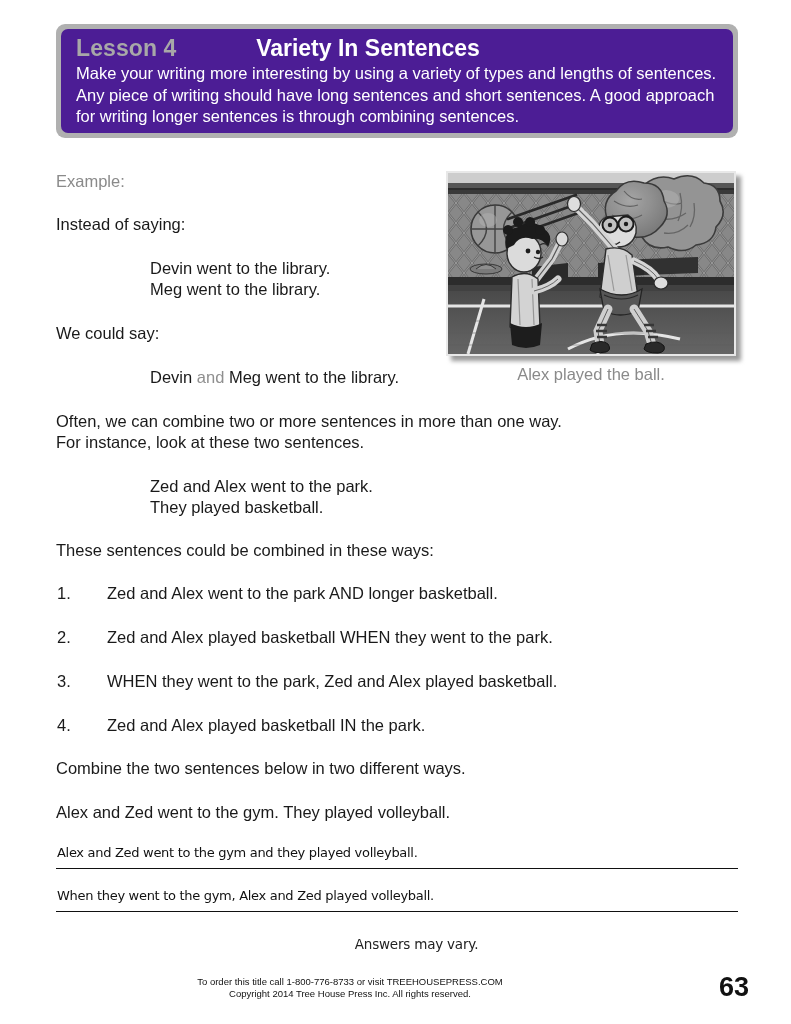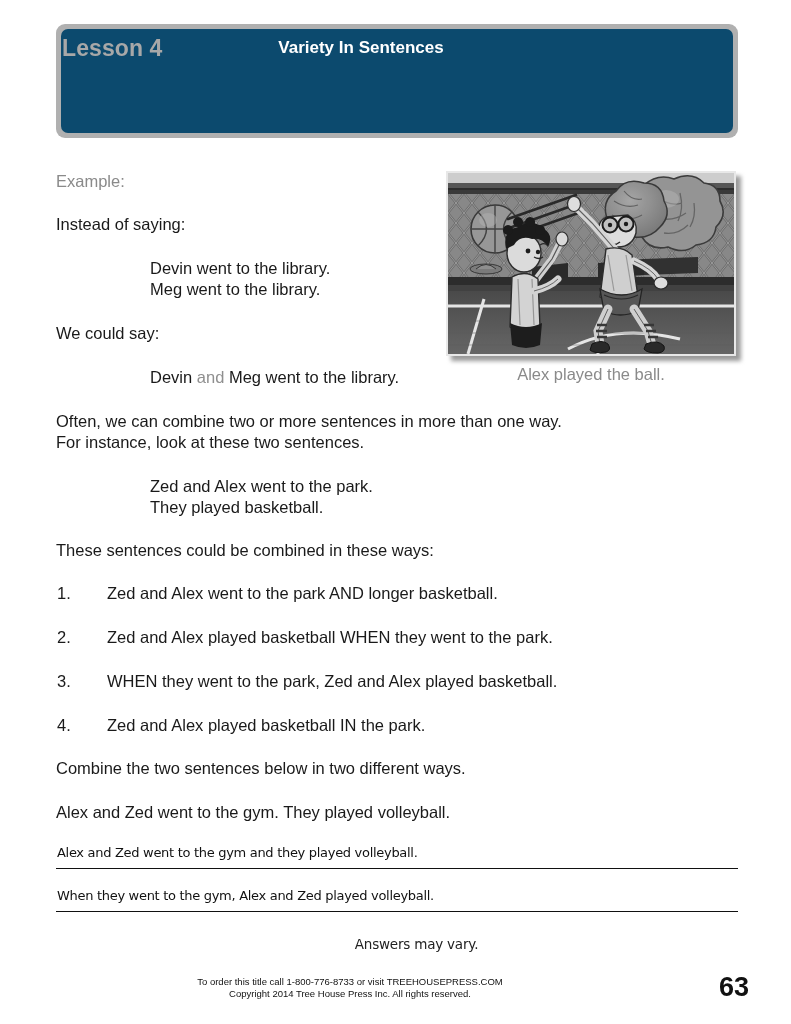--- a/index.html
+++ b/index.html
@@ -24,24 +24,24 @@
     width: 682px;
     height: 114px;
     background: #b0b0b0;
     border-radius: 9px;
     box-sizing: border-box;
     padding: 5px;
   }
   .header-box {
     width: 100%;
     height: 100%;
-    background: #0c4a6e;
+    background: #4c1d95;
     border-radius: 7px;
     box-sizing: border-box;
-    padding: 6px 13px 6px 1px;
+    padding: 6px 13px 6px 15px;
     position: relative;
   }
   .header-titlerow {
     position: relative;
     height: 27px;
   }
   .lesson-label {
     position: absolute;
     left: 0;
     top: 0;
@@ -51,21 +51,21 @@
     letter-spacing: 0.1px;
     line-height: 26px;
   }
   .lesson-title {
     position: absolute;
     left: 0;
     right: 0;
     top: 0;
     text-align: center;
     padding-right: 60px;
-    font-size: 17px;
+    font-size: 23px;
     font-weight: bold;
     color: #ffffff;
     line-height: 26px;
   }
   .header-desc {
     font-size: 16.5px;
     color: #ffffff;
     line-height: 21.5px;
     margin-top: 1px;
   }
@@ -182,20 +182,21 @@
 </style>
 </head>
 <body>
 
 <div class="header-frame">
   <div class="header-box">
     <div class="header-titlerow">
       <span class="lesson-label">Lesson 4</span>
       <span class="lesson-title">Variety In Sentences</span>
     </div>
+    <div class="header-desc">Make your writing more interesting by using a variety of types and lengths of sentences. Any piece of writing should have long sentences and short sentences. A good approach for writing longer sentences is through combining sentences.</div>
   </div>
 </div>
 
 <div class="txt gray" style="left:56px; top:170px;">Example:</div>
 
 <div class="txt" style="left:56px; top:213px;">Instead of saying:</div>
 
 <div class="txt" style="left:150px; top:257px;">Devin went to the library.</div>
 <div class="txt" style="left:150px; top:278px;">Meg went to the library.</div>
 

